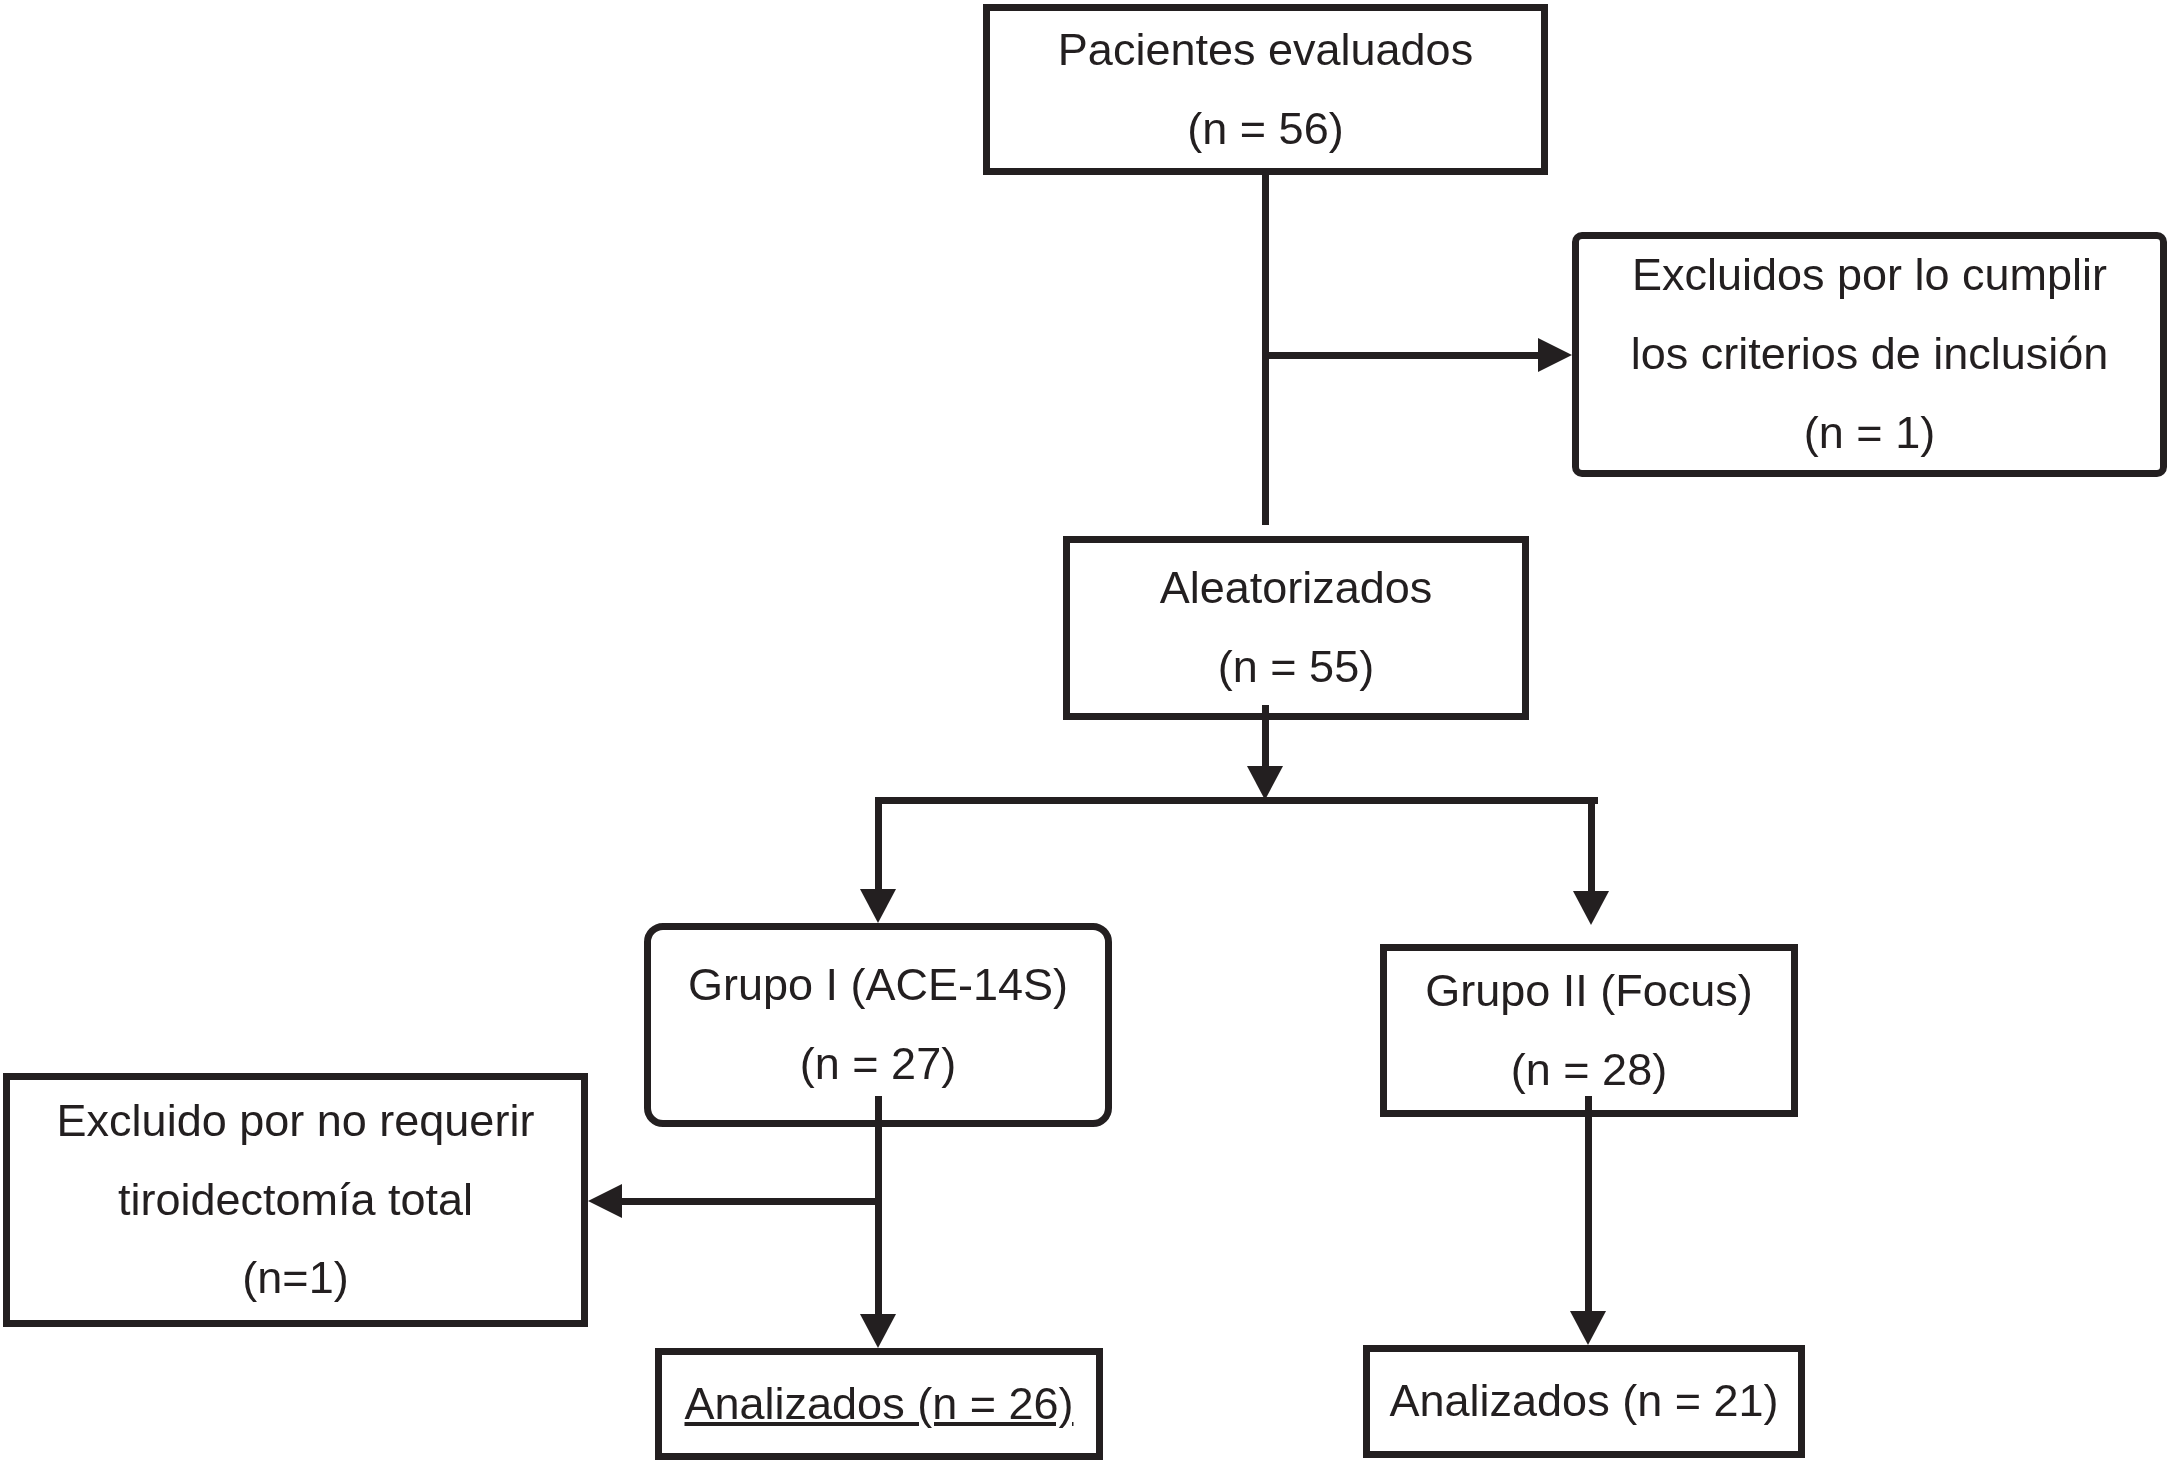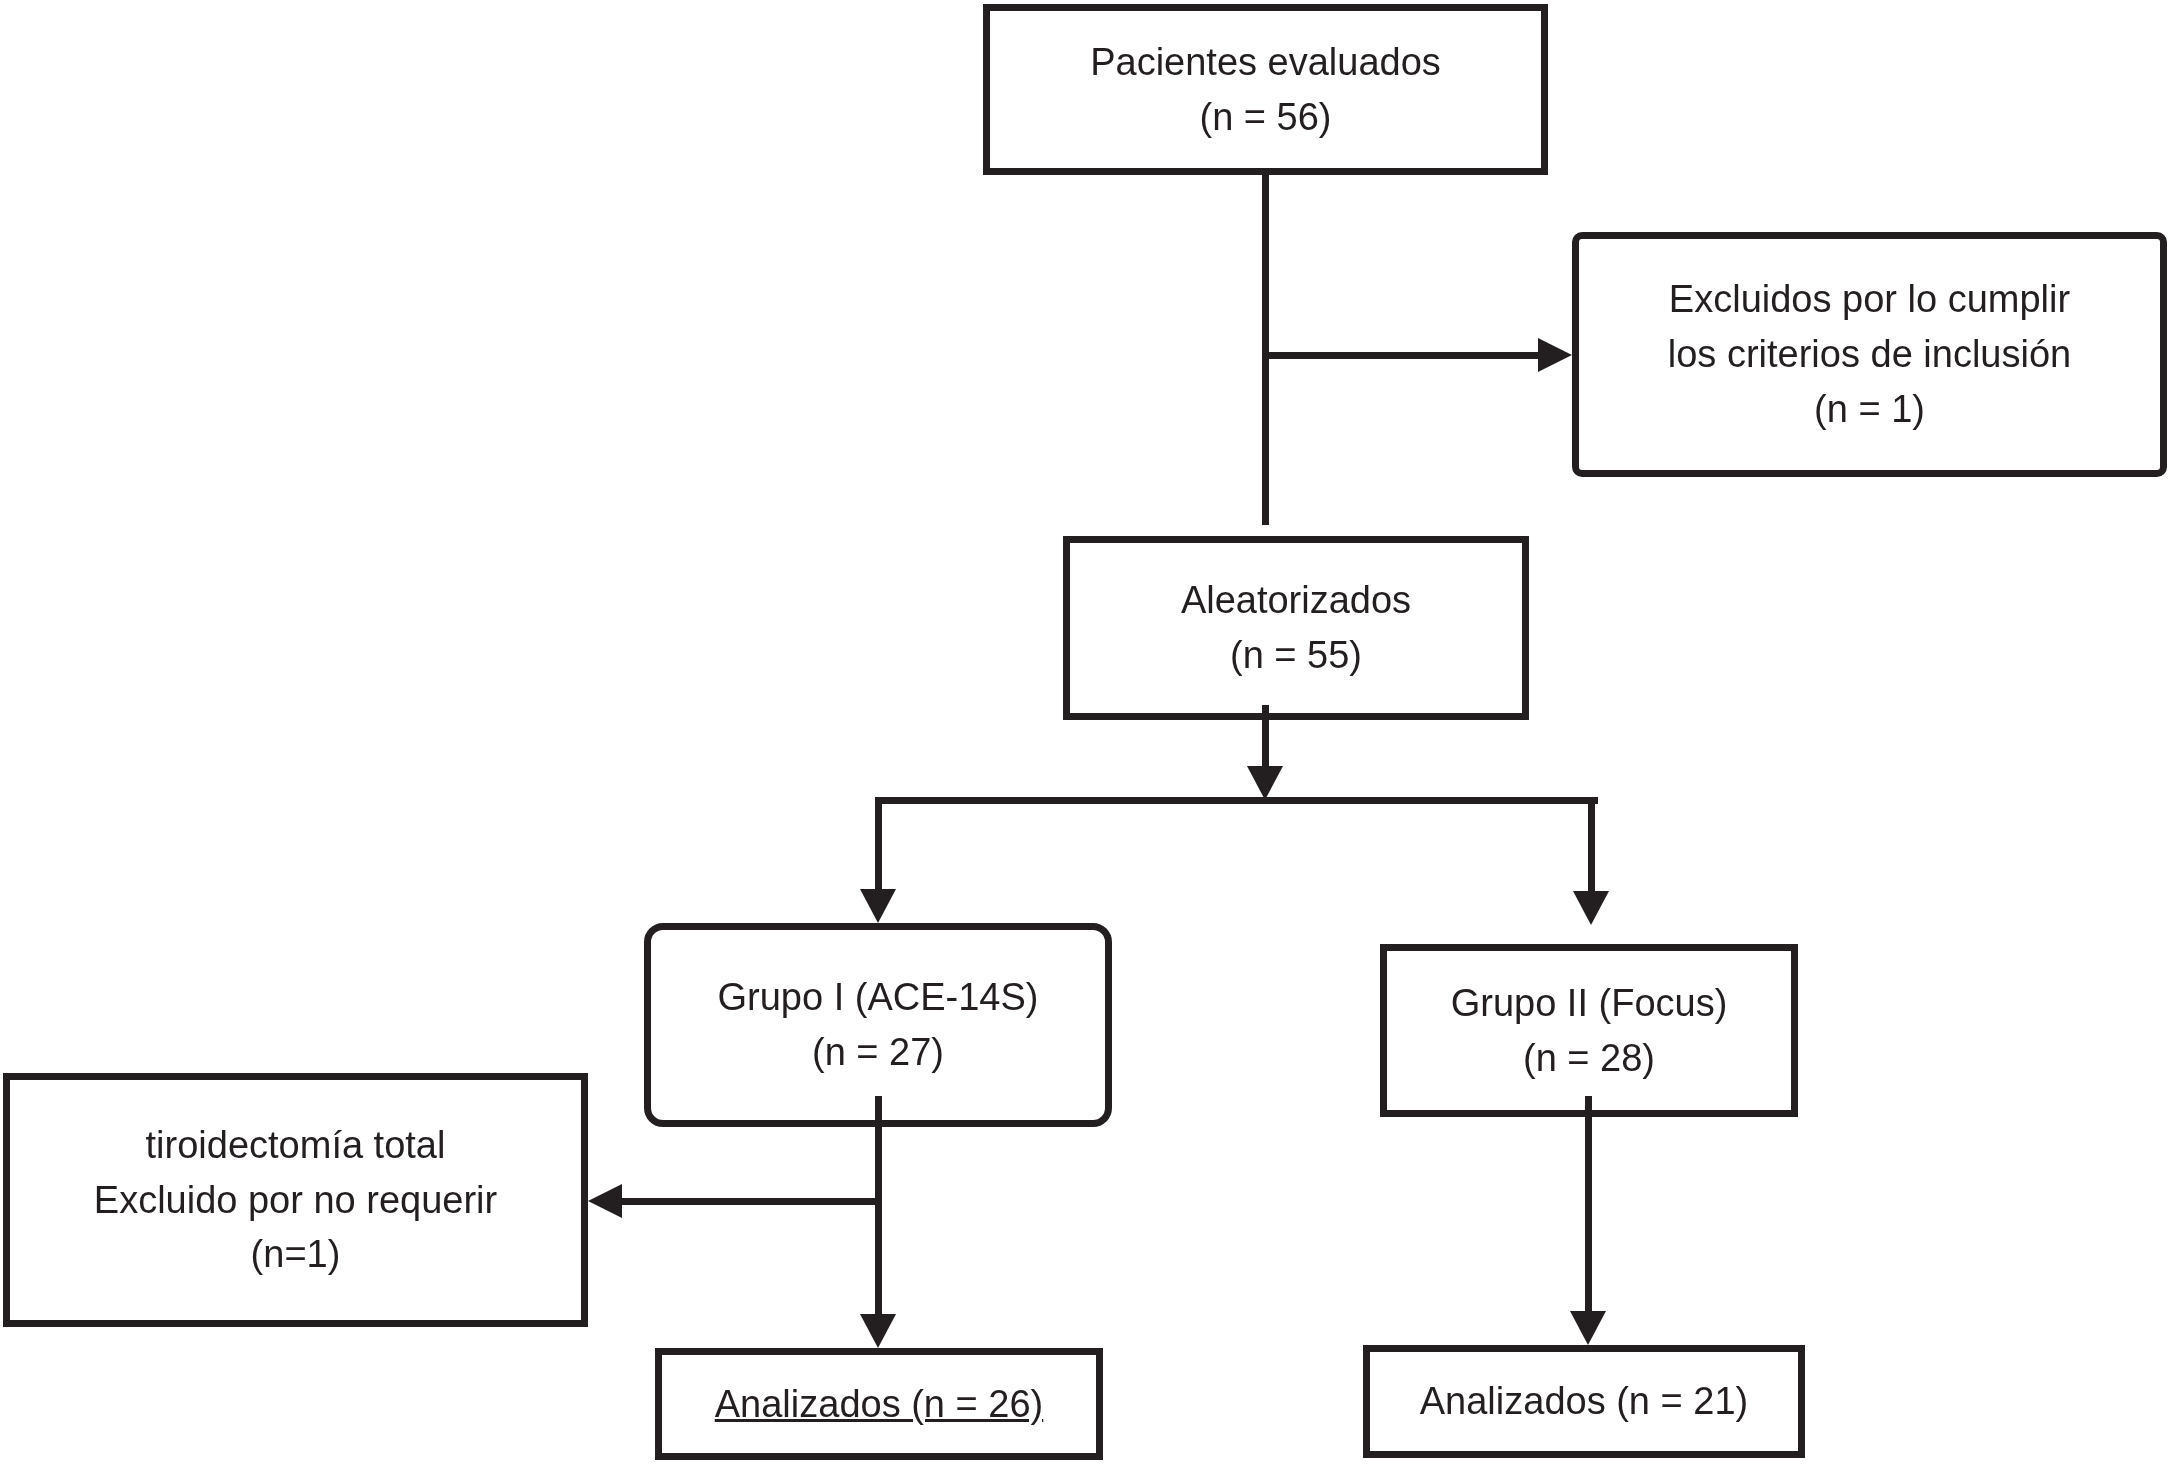--- a/index.html
+++ b/index.html
@@ -7,21 +7,21 @@
   .diagram {
     position:relative; width:2170px; height:1466px;
     background:var(--bg); overflow:hidden;
     font-family:"Liberation Sans","DejaVu Sans",sans-serif;
     color:var(--ink);
   }
   .node {
     position:absolute; box-sizing:border-box;
     border:7px solid var(--ink); background:var(--bg);
     display:flex; flex-direction:column; align-items:center; justify-content:center;
-    text-align:center; font-size:38px; line-height:1.44; padding:2px;
+    text-align:center; font-size:45px; line-height:1.44; padding:2px;gap:14px;
   }
   .node-line { white-space:nowrap; }
   .hline,.vline { position:absolute; background:var(--ink); }
   .arr { position:absolute; width:0; height:0; }
   .arr.down  { border-left:18px solid transparent; border-right:18px solid transparent; border-top:34px solid var(--ink); }
   .arr.right { border-top:17px solid transparent; border-bottom:17px solid transparent; border-left:34px solid var(--ink); }
   .arr.left  { border-top:17px solid transparent; border-bottom:17px solid transparent; border-right:34px solid var(--ink); }
 
   
   #n-evaluated { left:983px;  top:4px;    width:565px; height:171px; }
@@ -76,22 +76,22 @@
     <div class="node-line">Grupo I (ACE-14S)</div>
     <div class="node-line">(n = 27)</div>
   </div>
 
   <div class="node" id="n-g2">
     <div class="node-line">Grupo II (Focus)</div>
     <div class="node-line">(n = 28)</div>
   </div>
 
   <div class="node" id="n-excl-thy">
+    <div class="node-line">Excluido por no requerir</div>
     <div class="node-line">tiroidectomía total</div>
-    <div class="node-line">Excluido por no requerir</div>
     <div class="node-line">(n=1)</div>
   </div>
 
   <div class="node" id="n-a1">
     <div class="node-line">Analizados (n = 26)</div>
   </div>
 
   <div class="node" id="n-a2">
     <div class="node-line">Analizados (n = 21)</div>
   </div>

